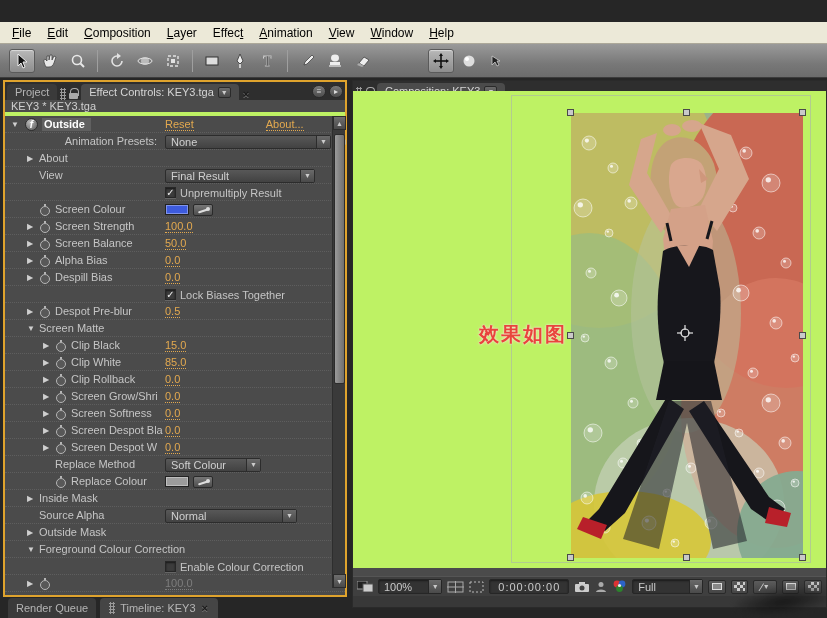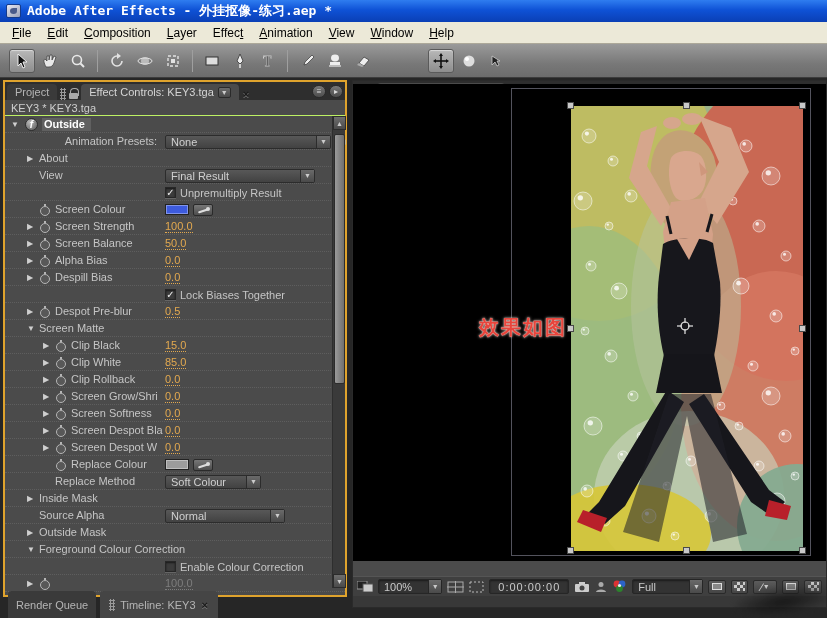--- a/index.html
+++ b/index.html
@@ -53,22 +53,22 @@
   .lock-icon { width:10px; height:12px; position:relative; }
   .lock-icon::before { content:""; position:absolute; left:1px; top:0; width:7px; height:7px;
     border:1.5px solid #aaa; border-radius:4px 4px 0 0; border-bottom:none; }
   .lock-icon::after { content:""; position:absolute; left:0; top:5px; width:9px; height:6px;
     background:#aaa; border-radius:1px; }
   .panel-menu-btns { margin-left:auto; display:flex; align-items:center; gap:3px; padding-bottom:2px; }
   .pm-btn { width:14px; height:13px; border-radius:7px; background:linear-gradient(#777,#4c4c4c);
     border:1px solid #2a2a2a; color:#ddd; font-size:8px; display:flex; align-items:center; justify-content:center; }
 
   
-  .ec-header { height:16px; background:#4b4b4b; border-bottom:1px solid #bef264;
-    display:flex; align-items:center; padding:0 6px; color:#cfcfcf; }
+  .ec-header { height:16px; background:#4b4b4b; border-bottom:4px solid #bef264;
+    display:flex; align-items:flex-end; padding:0 6px; color:#cfcfcf; }
   #effect-rows { position:relative; }
   .row { position:relative; height:17px; display:flex; align-items:center;
     border-bottom:1px dotted #5e5e5e; }
   .row .spacer { flex:0 0 auto; }
   .twirl { flex:0 0 12px; font-size:8px; color:#cfcfcf; text-align:left; }
   .stopwatch { flex:0 0 16px; position:relative; height:11px; }
   .stopwatch::before { content:""; position:absolute; left:1px; top:2px; width:8px; height:8px;
     border:1px solid #b5b5b5; border-radius:50%; background:#585858; }
   .stopwatch::after { content:""; position:absolute; left:4.5px; top:0; width:2px; height:2px; background:#b5b5b5; }
   .row-label { color:#c5c5c5; white-space:nowrap; }
@@ -103,24 +103,24 @@
   .vscroll { position:absolute; right:0; top:34px; bottom:7px; width:13px; background:#3a3a3a;
     border-left:1px solid #2e2e2e; }
   .vs-arrow { position:absolute; left:0; width:13px; height:14px; background:linear-gradient(#6e6e6e,#4a4a4a);
     color:#ccc; font-size:7px; text-align:center; line-height:14px; border:1px solid #2c2c2c; }
   .vs-thumb { position:absolute; left:1px; width:11px; border-radius:2px;
     background:linear-gradient(90deg,#9a9a9a,#6f6f6f); border:1px solid #2c2c2c; }
 
   
   .bottom-tabs { position:absolute; left:0; top:598px; width:347px; height:20px;
     display:flex; align-items:flex-end; gap:4px; padding:0 8px; }
-  .bottom-tabs .tab { height:27px; }
-
-  
-  .viewer { position:absolute; left:0; top:3px; right:0; height:477px; background:#000000; overflow:hidden; }
+  .bottom-tabs .tab { height:20px; }
+
+  
+  .viewer { position:absolute; left:0; top:10px; right:0; height:477px; background:#bef264; overflow:hidden; }
   .comp-bounds { position:absolute; left:158px; top:4px; width:300px; height:468px;
     border:1px solid rgba(165,165,185,.5); }
   .layer-box { position:absolute; left:218px; top:22px; width:232px; height:445px; }
   .layer-box svg.comp-img { position:absolute; left:0; top:0; }
   .handle { position:absolute; width:7px; height:7px; background:#c9c9c9; border:1px solid #4a4a4a; }
   .anchor { position:absolute; left:106px; top:212px; width:16px; height:16px; }
   .overlay-caption { position:absolute; left:118px; top:230px; width:96px; text-align:right;
     font-size:20px; font-weight:bold; color:#e8453c; letter-spacing:2px;
     text-shadow:0 0 3px rgba(255,225,215,.95), 0 0 1px #fff; white-space:nowrap; }
 
@@ -146,24 +146,20 @@
 
   .smudge { position:absolute; left:733px; top:586px; width:110px; height:28px;
     background:radial-gradient(ellipse at 45% 55%, rgba(10,10,10,.75), rgba(40,40,40,.35) 55%, transparent 75%);
     filter:blur(3px); border-radius:50%; transform:rotate(-8deg); }
 </style>
 </head>
 <body>
 
 <div id="stage">
 
-  <div class="titlebar">
-    <span class="app-icon"></span>
-    <span>Adobe After Effects - 外挂抠像-练习.aep *</span>
-  </div>
 
   <div class="menubar">
       <span class="menu-item"><u>F</u>ile</span>
       <span class="menu-item"><u>E</u>dit</span>
       <span class="menu-item"><u>C</u>omposition</span>
       <span class="menu-item"><u>L</u>ayer</span>
       <span class="menu-item">Effec<u>t</u></span>
       <span class="menu-item"><u>A</u>nimation</span>
       <span class="menu-item"><u>V</u>iew</span>
       <span class="menu-item"><u>W</u>indow</span>
@@ -284,20 +280,24 @@
       </span>
     </div>
     <div class="ec-header">
       <span>KEY3 * KEY3.tga</span>
     </div>
     <div id="effect-rows">
         <div class="row">
           <span class="twirl" style="margin-left: 6px;">▼</span>
           <span class="fx-icon">f</span>
           <span class="effect-title">Outside</span>
+          <div class="val-col">
+            <span class="link">Reset</span>
+            <span class="link" style="margin-left: 68px;">About...</span>
+          </div>
         </div>
         <div class="row">
           <span class="row-label" style="position: absolute; right: 188px;">Animation Presets:</span>
           <div class="val-col">
             <div class="dropdown" style="width: 166px;">
               <span class="dd-text">None</span>
               <span class="dd-arrow">▼</span>
             </div>
             <span class="nav-arrows">
               <span>◀</span>
@@ -454,50 +454,50 @@
           <span class="twirl">▶</span>
           <span class="stopwatch"></span>
           <span class="row-label">Screen Despot W</span>
           <div class="val-col">
             <span class="param-value">0.0</span>
           </div>
         </div>
         <div class="row">
           <span class="spacer" style="width: 38px;"></span>
           <span class="twirl"></span>
-          <span class="stopwatch"></span>
-          <span class="row-label">Replace Colour</span>
-          <div class="val-col">
-            <span class="swatch" style="background: rgb(156, 156, 156);"></span>
-            <span class="eyedropper"></span>
-          </div>
-        </div>
-        <div class="row">
-          <span class="spacer" style="width: 38px;"></span>
-          <span class="twirl"></span>
           <span class="row-label">Replace Method</span>
           <div class="val-col">
             <div class="dropdown" style="width: 96px;">
               <span class="dd-text">Soft Colour</span>
               <span class="dd-arrow">▼</span>
             </div>
           </div>
         </div>
         <div class="row">
+          <span class="spacer" style="width: 38px;"></span>
+          <span class="twirl"></span>
+          <span class="stopwatch"></span>
+          <span class="row-label">Replace Colour</span>
+          <div class="val-col">
+            <span class="swatch" style="background: rgb(156, 156, 156);"></span>
+            <span class="eyedropper"></span>
+          </div>
+        </div>
+        <div class="row">
           <span class="spacer" style="width: 22px;"></span>
           <span class="twirl">▶</span>
           <span class="row-label">Inside Mask</span>
           <div class="val-col"></div>
         </div>
         <div class="row">
           <span class="spacer" style="width: 22px;"></span>
           <span class="twirl"></span>
           <span class="row-label">Source Alpha</span>
           <div class="val-col">
-            <div class="dropdown" style="width: 120px;">
+            <div class="dropdown" style="width: 132px;">
               <span class="dd-text">Normal</span>
               <span class="dd-arrow">▼</span>
             </div>
           </div>
         </div>
         <div class="row">
           <span class="spacer" style="width: 22px;"></span>
           <span class="twirl">▶</span>
           <span class="row-label">Outside Mask</span>
           <div class="val-col"></div>

